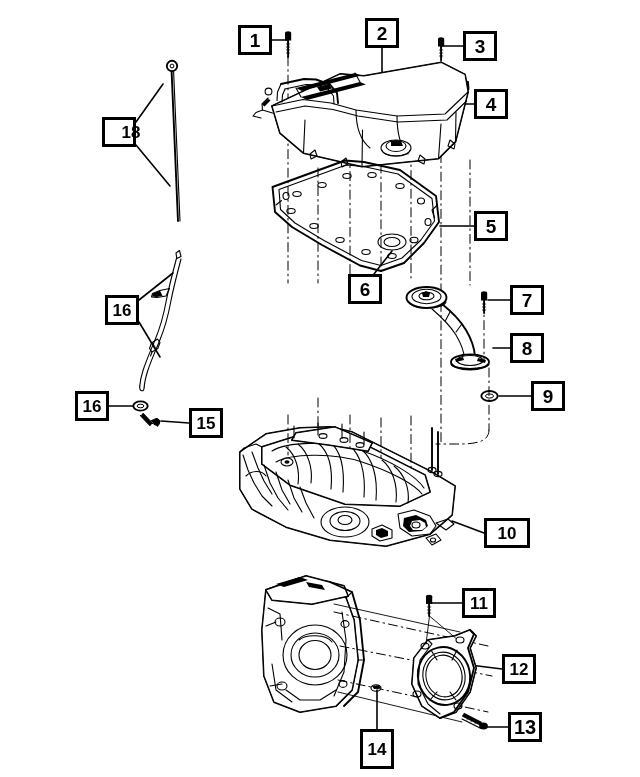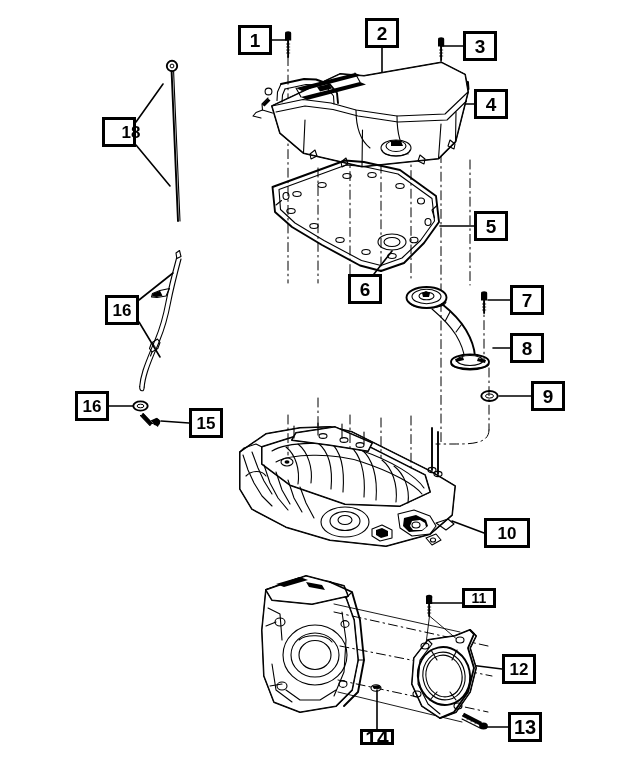--- a/index.html
+++ b/index.html
@@ -479,30 +479,30 @@
   </div>
   <div class="callout" style="left:510px;top:333px;width:34px;height:30px;font-size:19px;">
     <span>8</span>
   </div>
   <div class="callout" style="left:531px;top:381px;width:34px;height:30px;font-size:19px;">
     <span>9</span>
   </div>
   <div class="callout" style="left:484px;top:518px;width:46px;height:30px;font-size:17px;">
     <span>10</span>
   </div>
-  <div class="callout" style="left:462px;top:588px;width:34px;height:20px;font-size:14px;text-align:right;">
+  <div class="callout" style="left:462px;top:588px;width:34px;height:30px;font-size:17px;text-align:right;">
     <span>11</span>
   </div>
   <div class="callout" style="left:502px;top:654px;width:34px;height:30px;font-size:17px;align-items:center;">
     <span>12</span>
   </div>
   <div class="callout" style="left:508px;top:712px;width:34px;height:30px;font-size:20px;align-items:center;">
     <span>13</span>
   </div>
-  <div class="callout" style="left:360px;top:729px;width:34px;height:16px;font-size:21px;">
+  <div class="callout" style="left:360px;top:729px;width:34px;height:40px;font-size:17px;">
     <span>14</span>
   </div>
   <div class="callout" style="left:189px;top:408px;width:34px;height:30px;font-size:17px;">
     <span>15</span>
   </div>
   <div class="callout" style="left:75px;top:391px;width:34px;height:30px;font-size:17px;">
     <span>16</span>
   </div>
   <div class="callout" style="left:105px;top:295px;width:34px;height:30px;font-size:17px;">
     <span>16</span>

